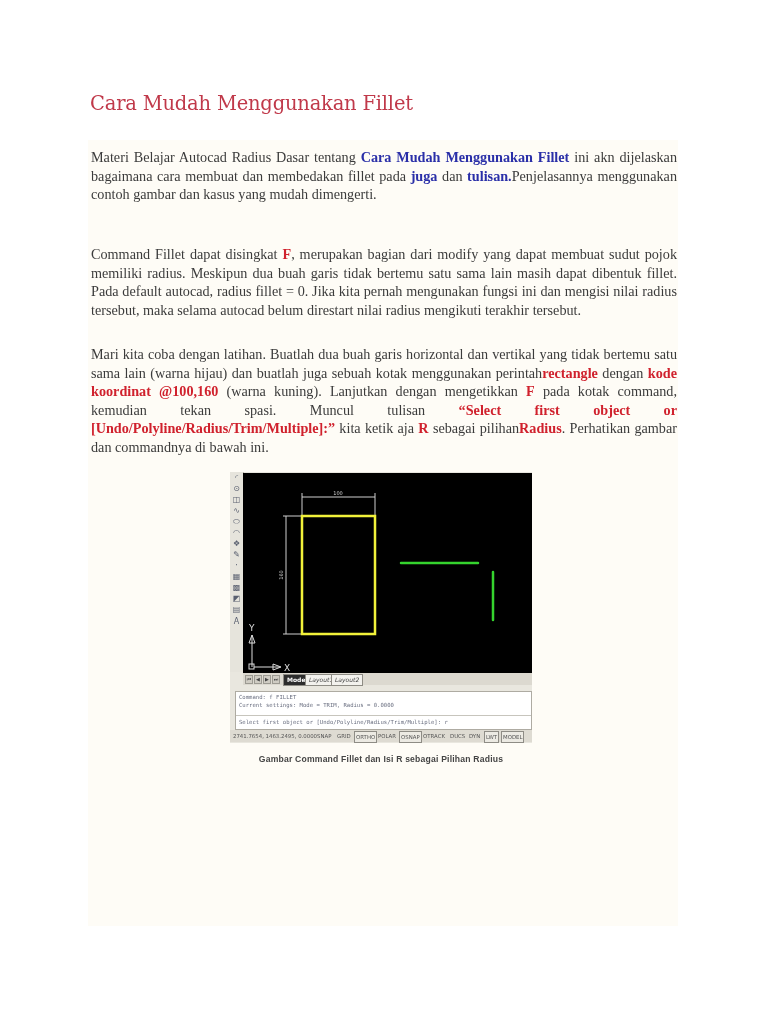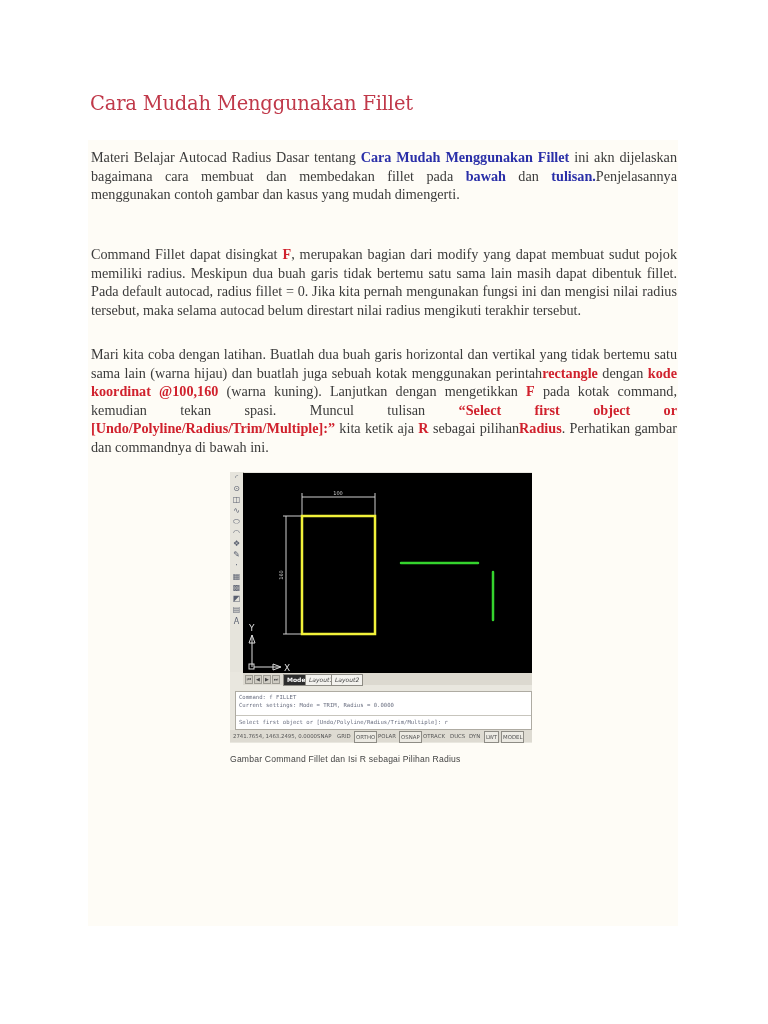--- a/index.html
+++ b/index.html
@@ -65,33 +65,33 @@
     .cmd .sep { position: absolute; left: 0; right: 0; top: 23px; border-top: 1px solid #c7c5bd; }
     .statusbar {
       position: absolute; left: 0; top: 258px; width: 302px; height: 12px;
       background: #dedbd2; font-family: "DejaVu Sans", sans-serif; font-size: 5.4px;
       color: #555; line-height: 12px; white-space: nowrap;
     }
     .sb-item { position: absolute; top: 1px; height: 10px; line-height: 10px; padding: 0 1px; }
     .sb-item.on { border: 1px solid #8e8c85; background: #eceae3; }
 
     .caption {
-      position: absolute; left: 230px; top: 754px; width: 302px; 
+      position: absolute; left: 230px; top: 754px; width: 302px; text-align: center;
       font-family: "Liberation Sans", "DejaVu Sans", sans-serif; font-size: 8.6px;
-      color: #444; letter-spacing: 0.2px;
+      color: #444; letter-spacing: 0.2px; font-weight: bold;
     }
   </style>
 </head>
 <body>
 
 <div class="content-bg"></div>
 
 <h1 class="title">Cara Mudah Menggunakan Fillet</h1>
 
-<p class="para p1"><span>Materi Belajar Autocad Radius Dasar tentang </span><span class="blue">Cara Mudah Menggunakan Fillet</span><span> ini akn dijelaskan bagaimana cara membuat dan membedakan fillet pada </span><span class="blue">bawah</span><span> dan </span><span class="blue">tulisan.</span><span>Penjelasannya menggunakan contoh gambar dan kasus yang mudah dimengerti.</span></p>
+<p class="para p1"><span>Materi Belajar Autocad Radius Dasar tentang </span><span class="blue">Cara Mudah Menggunakan Fillet</span><span> ini akn dijelaskan bagaimana cara membuat dan membedakan fillet pada </span><span class="blue">juga</span><span> dan </span><span class="blue">tulisan.</span><span>Penjelasannya menggunakan contoh gambar dan kasus yang mudah dimengerti.</span></p>
 
 <p class="para p2"><span>Command Fillet dapat disingkat </span><span class="red">F</span><span>, merupakan bagian dari modify yang dapat membuat sudut pojok memiliki radius. Meskipun dua buah garis tidak bertemu satu sama lain masih dapat dibentuk fillet. Pada default autocad, radius fillet = 0. Jika kita pernah mengunakan fungsi ini dan mengisi nilai radius tersebut, maka selama autocad belum direstart nilai radius mengikuti terakhir tersebut.</span></p>
 
 <p class="para p3"><span>Mari kita coba dengan latihan. Buatlah dua buah garis horizontal dan vertikal yang tidak bertemu satu sama lain (warna hijau) dan buatlah juga sebuah kotak menggunakan perintah</span><span class="red">rectangle</span><span> dengan </span><span class="red">kode koordinat @100,160</span><span> (warna kuning). Lanjutkan dengan mengetikkan </span><span class="red">F</span><span> pada kotak command, kemudian tekan spasi. Muncul tulisan </span><span class="red">“Select first object or [Undo/Polyline/Radius/Trim/Multiple]:”</span><span> kita ketik aja </span><span class="red">R</span><span> sebagai pilihan</span><span class="red">Radius</span><span>. Perhatikan gambar dan commandnya di bawah ini.</span></p>
 
 <div class="figure">
   <div class="toolbar">
     <div class="tool" style="top:1px">◜</div>
     <div class="tool" style="top:12px">⊙</div>
     <div class="tool" style="top:23px">◫</div>

